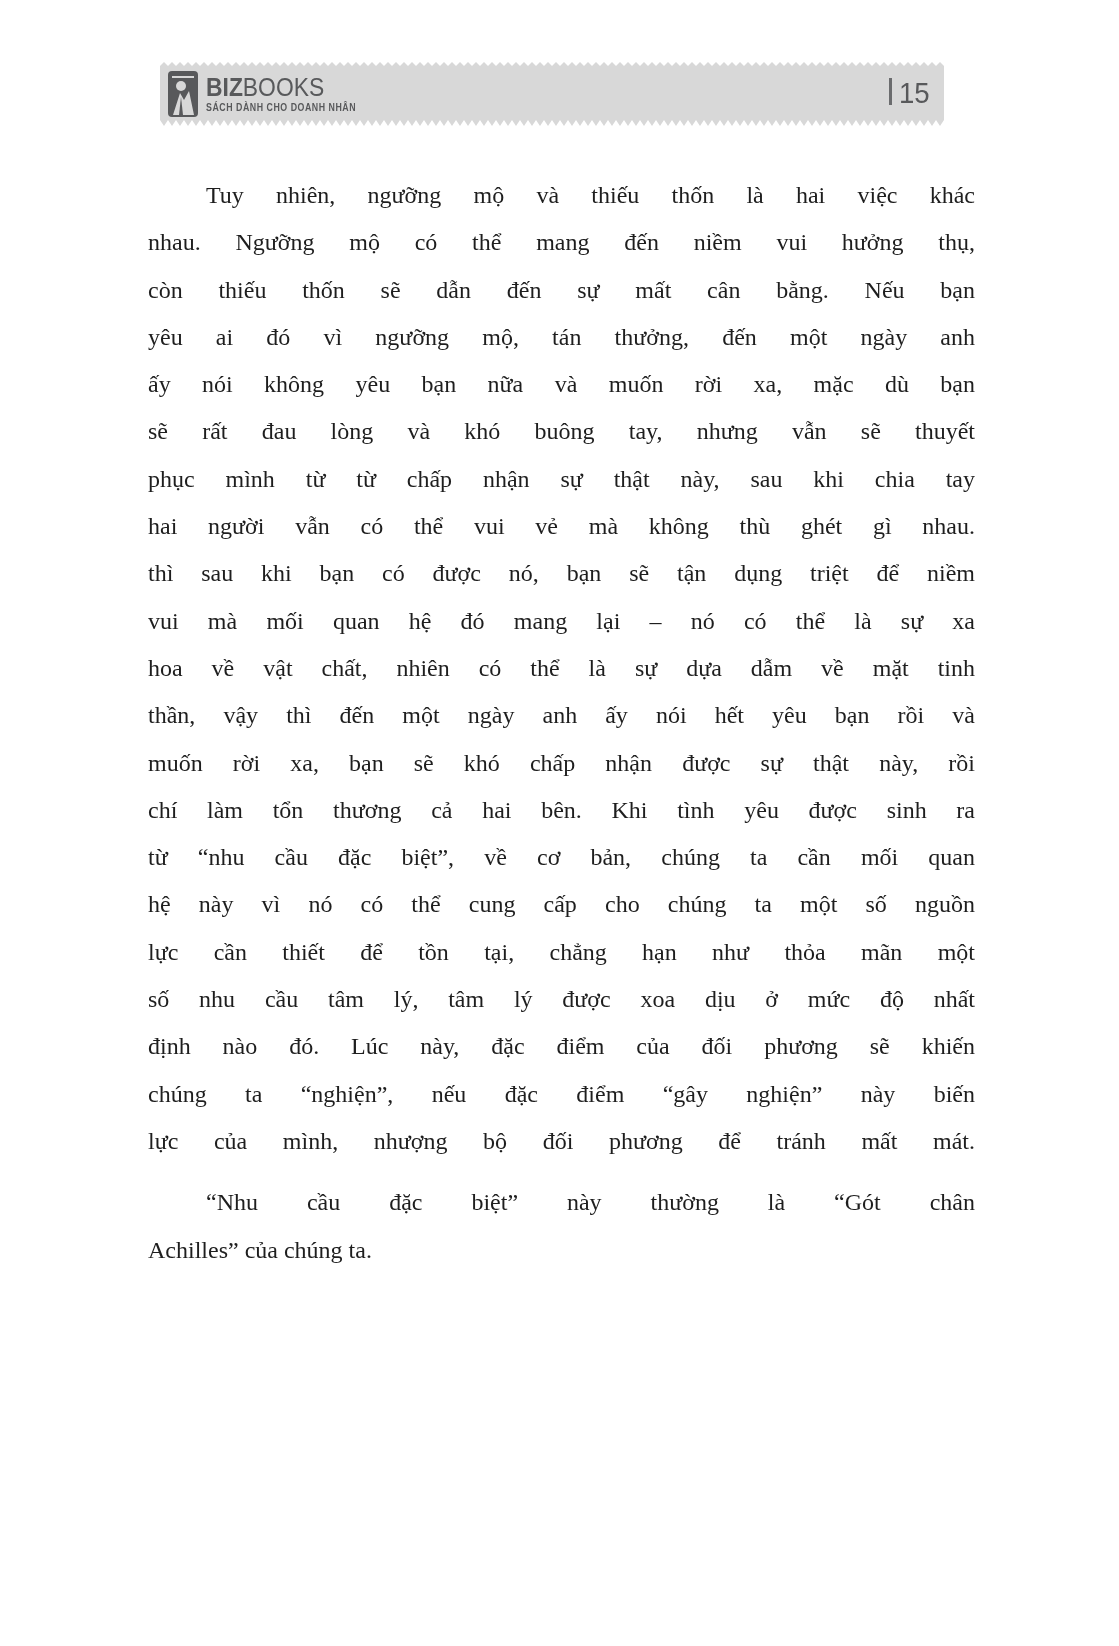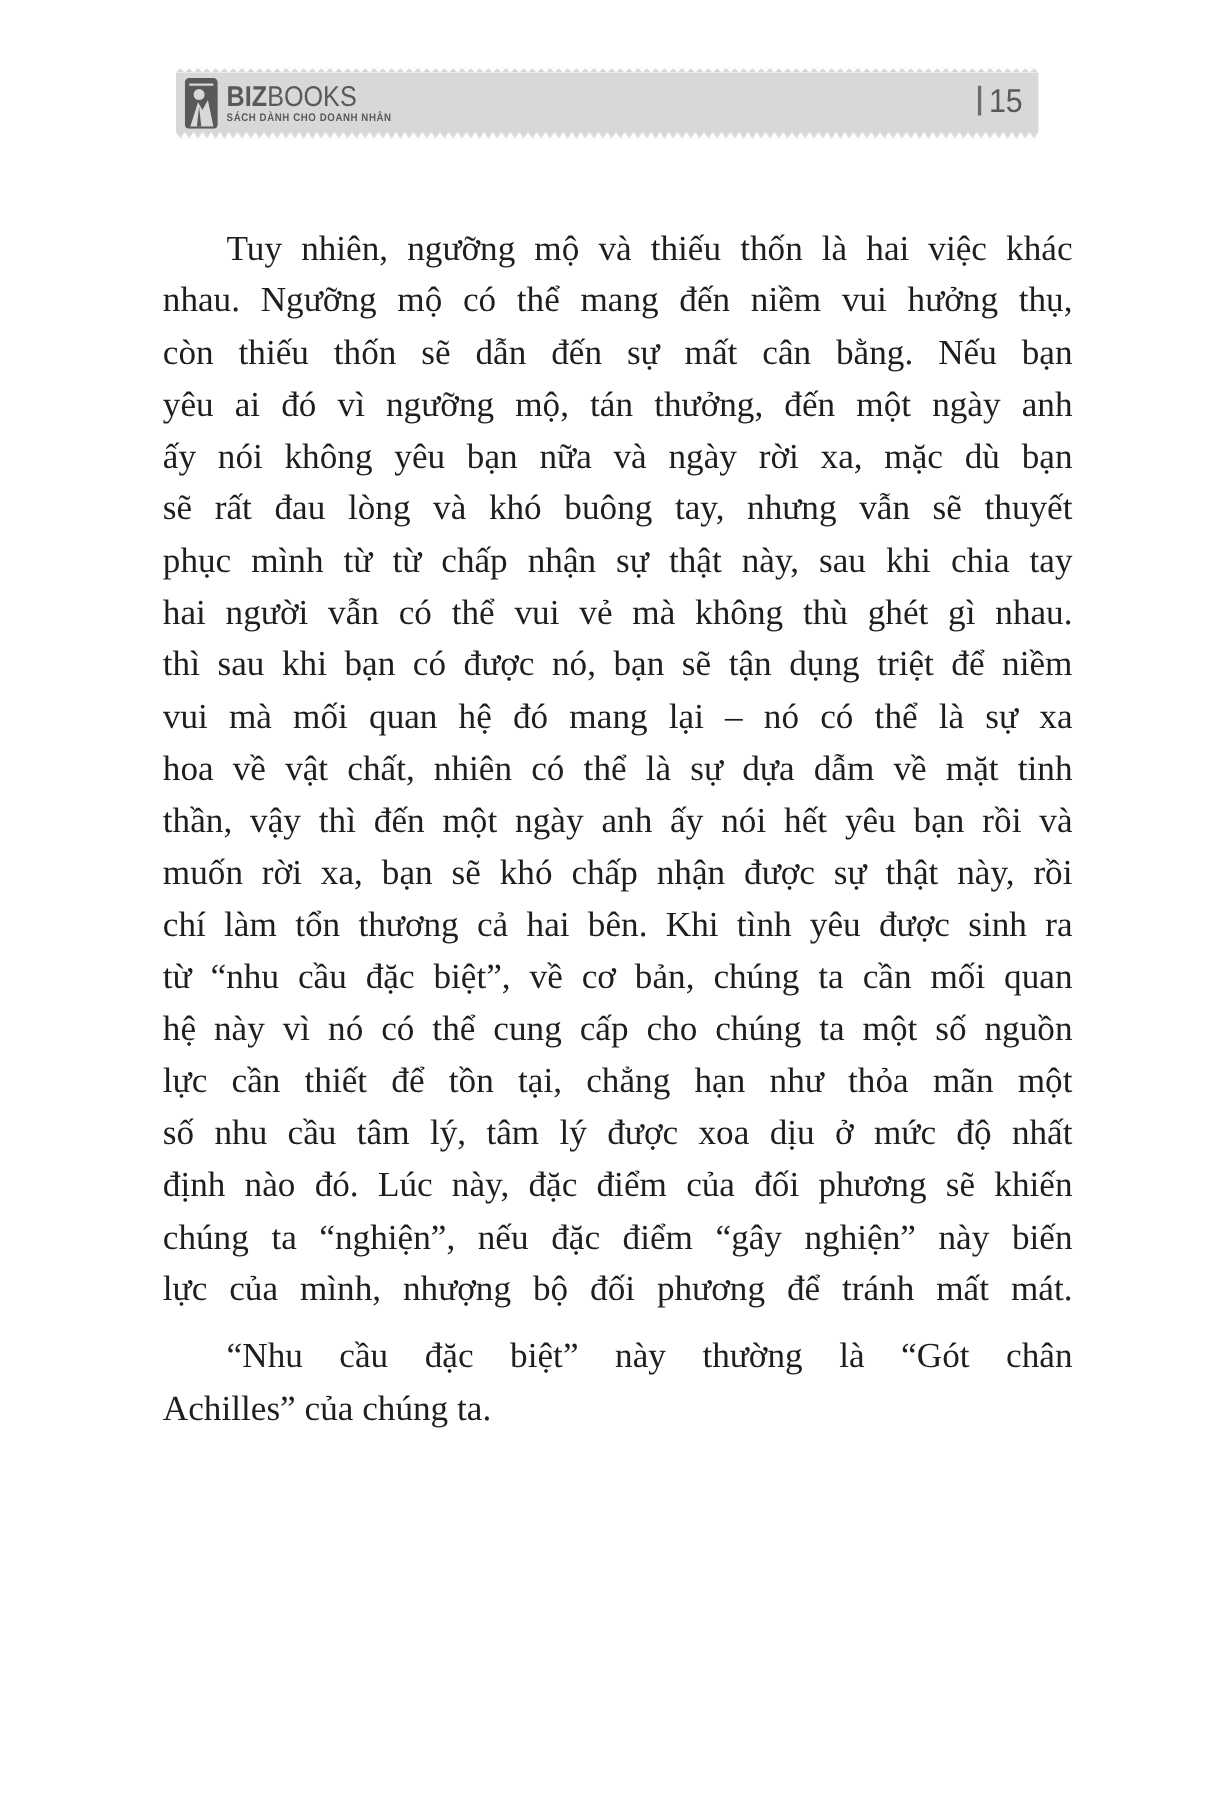--- a/index.html
+++ b/index.html
@@ -69,22 +69,21 @@
     line-height: 1;
   }
 
   
   .body-text {
     position: absolute;
     left: 148px;
     top: 172px;
     width: 827px;
     color: #1e1e1e;
-    font-size: 32px;
-    margin-top: 30px;
+    font-size: 24px;
   }
   .paragraph { margin: 0; }
   .paragraph + .paragraph { margin-top: 14px; }
   .line {
     height: 47.3px;
     line-height: 47.3px;
     text-align: justify;
     text-align-last: justify;
     white-space: normal;
     overflow: hidden;
@@ -140,21 +139,21 @@
 
   </div>
 
   <div class="body-text">
 
     <div class="paragraph">
       <div class="line indent">Tuy nhiên, ngưỡng mộ và thiếu thốn là hai việc khác</div>
       <div class="line">nhau. Ngưỡng mộ có thể mang đến niềm vui hưởng thụ,</div>
       <div class="line">còn thiếu thốn sẽ dẫn đến sự mất cân bằng. Nếu bạn</div>
       <div class="line">yêu ai đó vì ngưỡng mộ, tán thưởng, đến một ngày anh</div>
-      <div class="line">ấy nói không yêu bạn nữa và ngày rời xa, mặc dù bạn</div>
+      <div class="line">ấy nói không yêu bạn nữa và muốn rời xa, mặc dù bạn</div>
       <div class="line">sẽ rất đau lòng và khó buông tay, nhưng vẫn sẽ thuyết</div>
       <div class="line">phục mình từ từ chấp nhận sự thật này, sau khi chia tay</div>
       <div class="line">hai người vẫn có thể vui vẻ mà không thù ghét gì nhau.</div>
       <div class="line">thì sau khi bạn có được nó, bạn sẽ tận dụng triệt để niềm</div>
       <div class="line">vui mà mối quan hệ đó mang lại – nó có thể là sự xa</div>
       <div class="line">hoa về vật chất, nhiên có thể là sự dựa dẫm về mặt tinh</div>
       <div class="line">thần, vậy thì đến một ngày anh ấy nói hết yêu bạn rồi và</div>
       <div class="line">muốn rời xa, bạn sẽ khó chấp nhận được sự thật này, rồi</div>
       <div class="line">chí làm tổn thương cả hai bên. Khi tình yêu được sinh ra</div>
       <div class="line">từ “nhu cầu đặc biệt”, về cơ bản, chúng ta cần mối quan</div>

